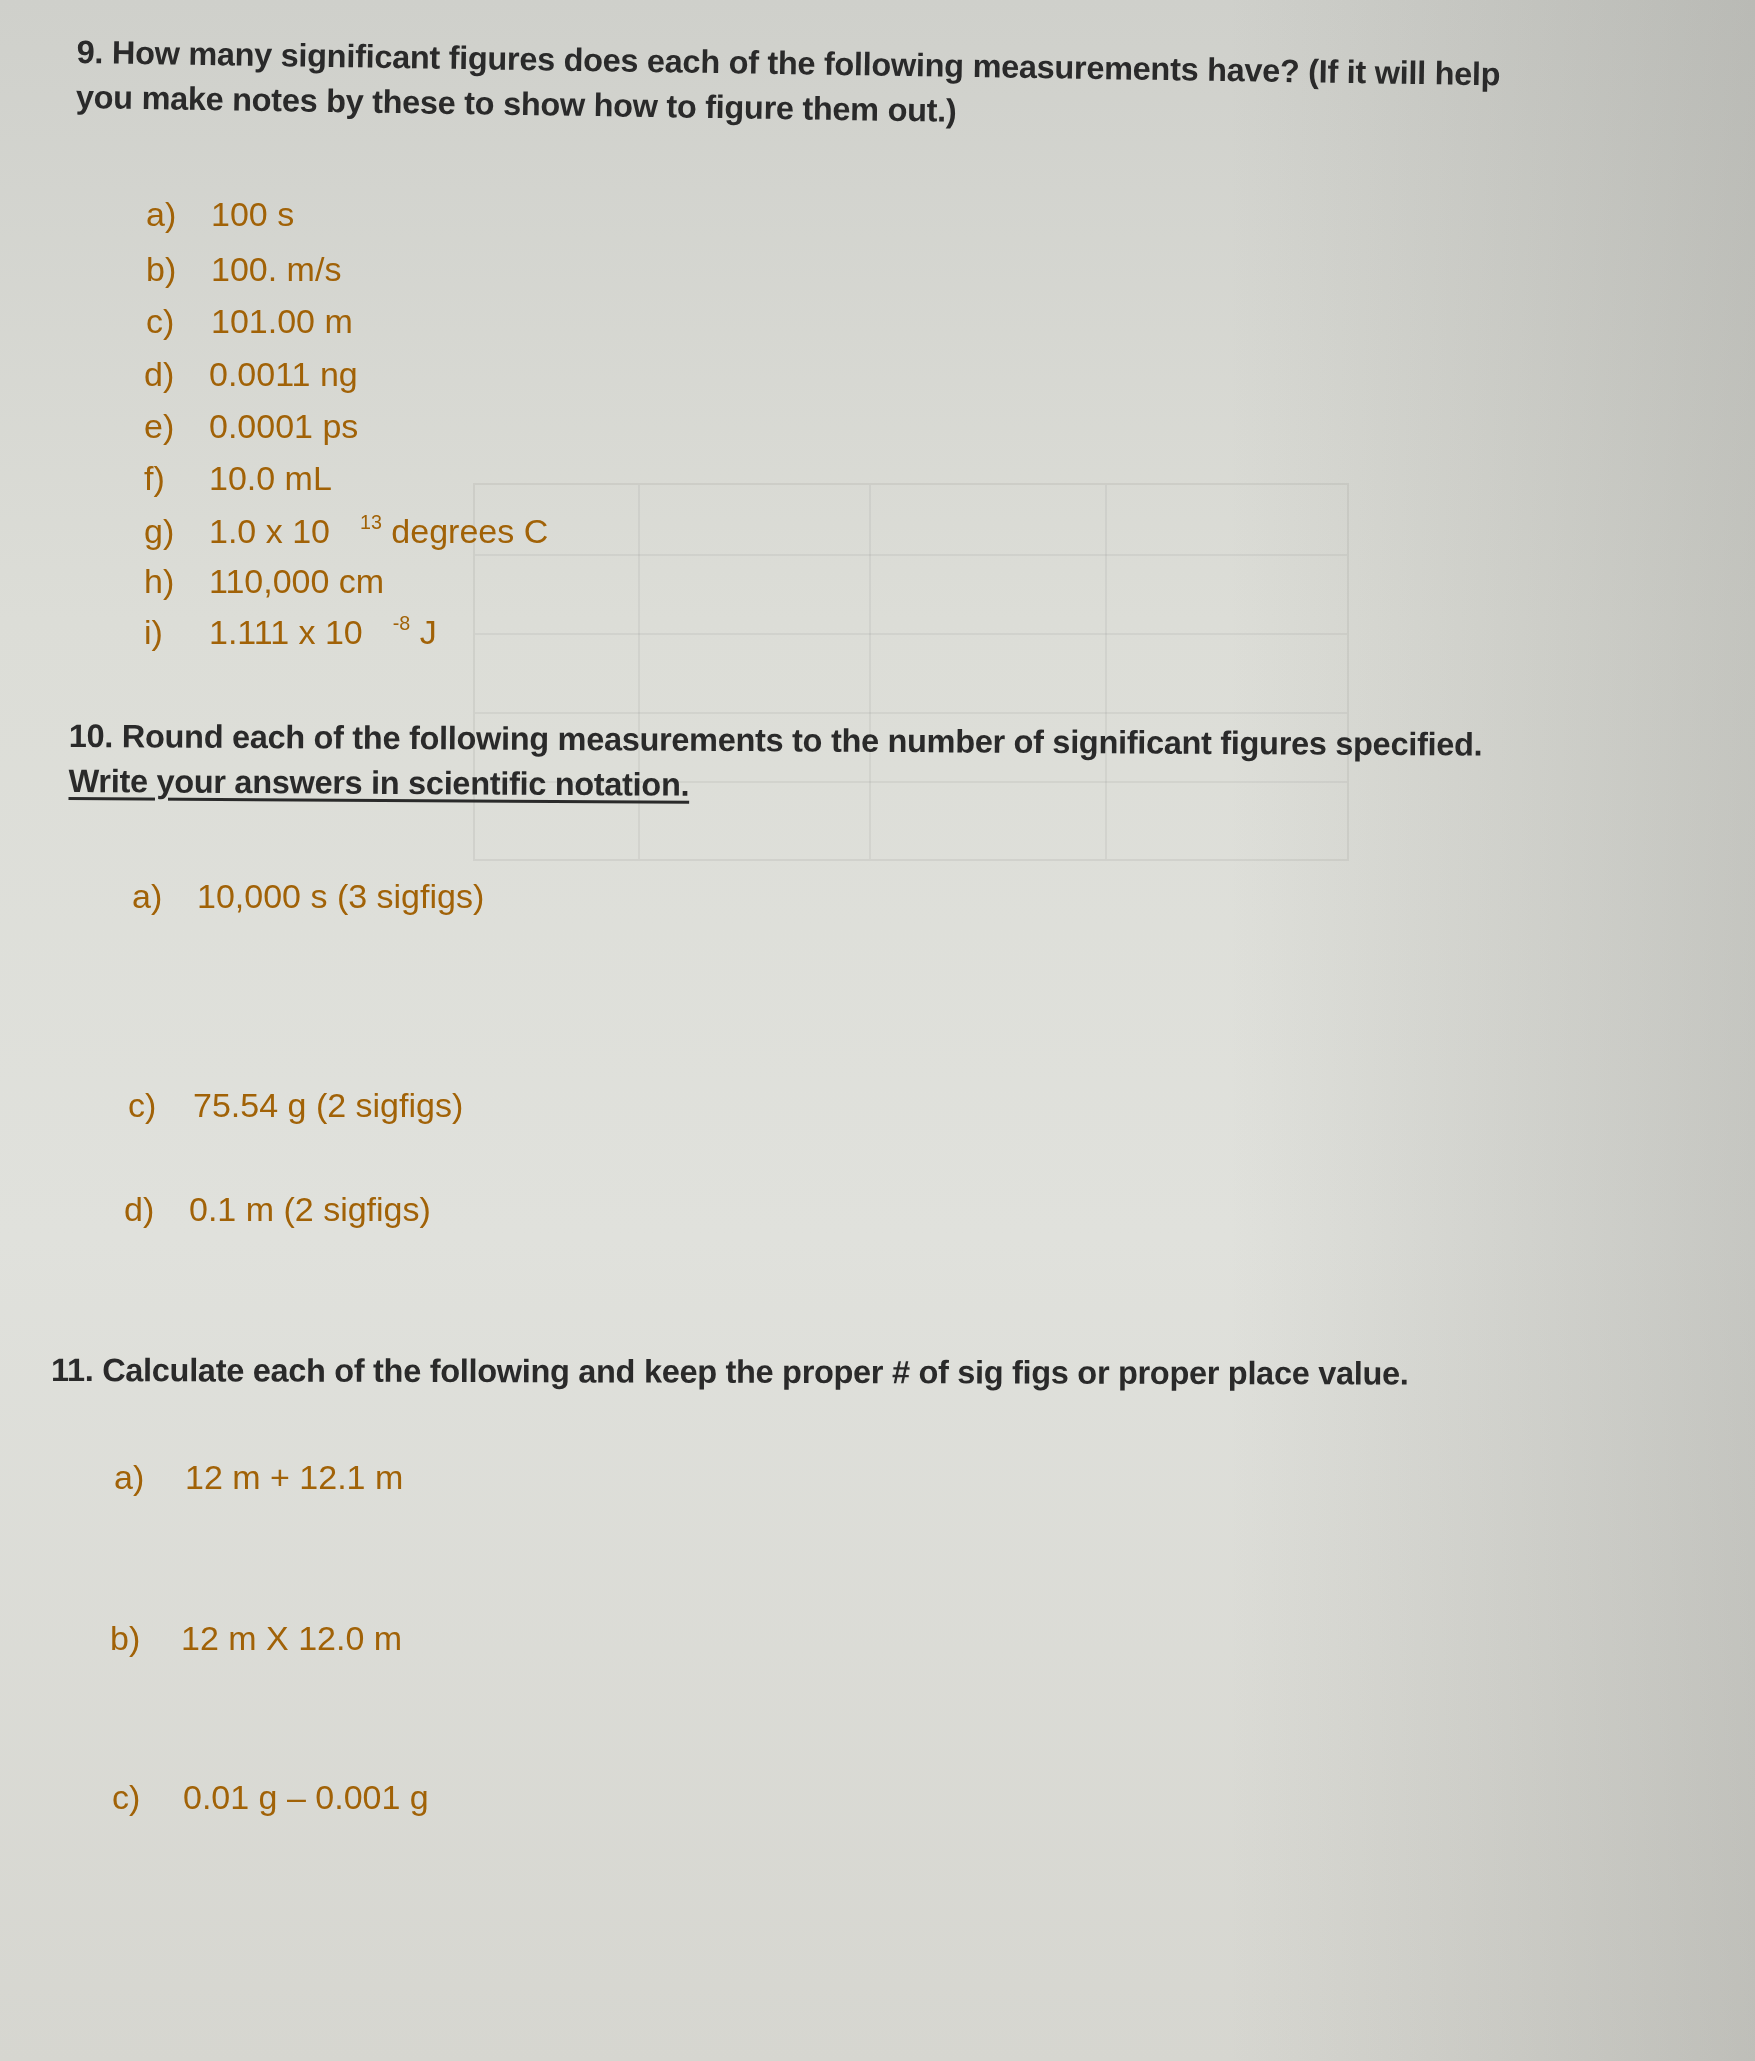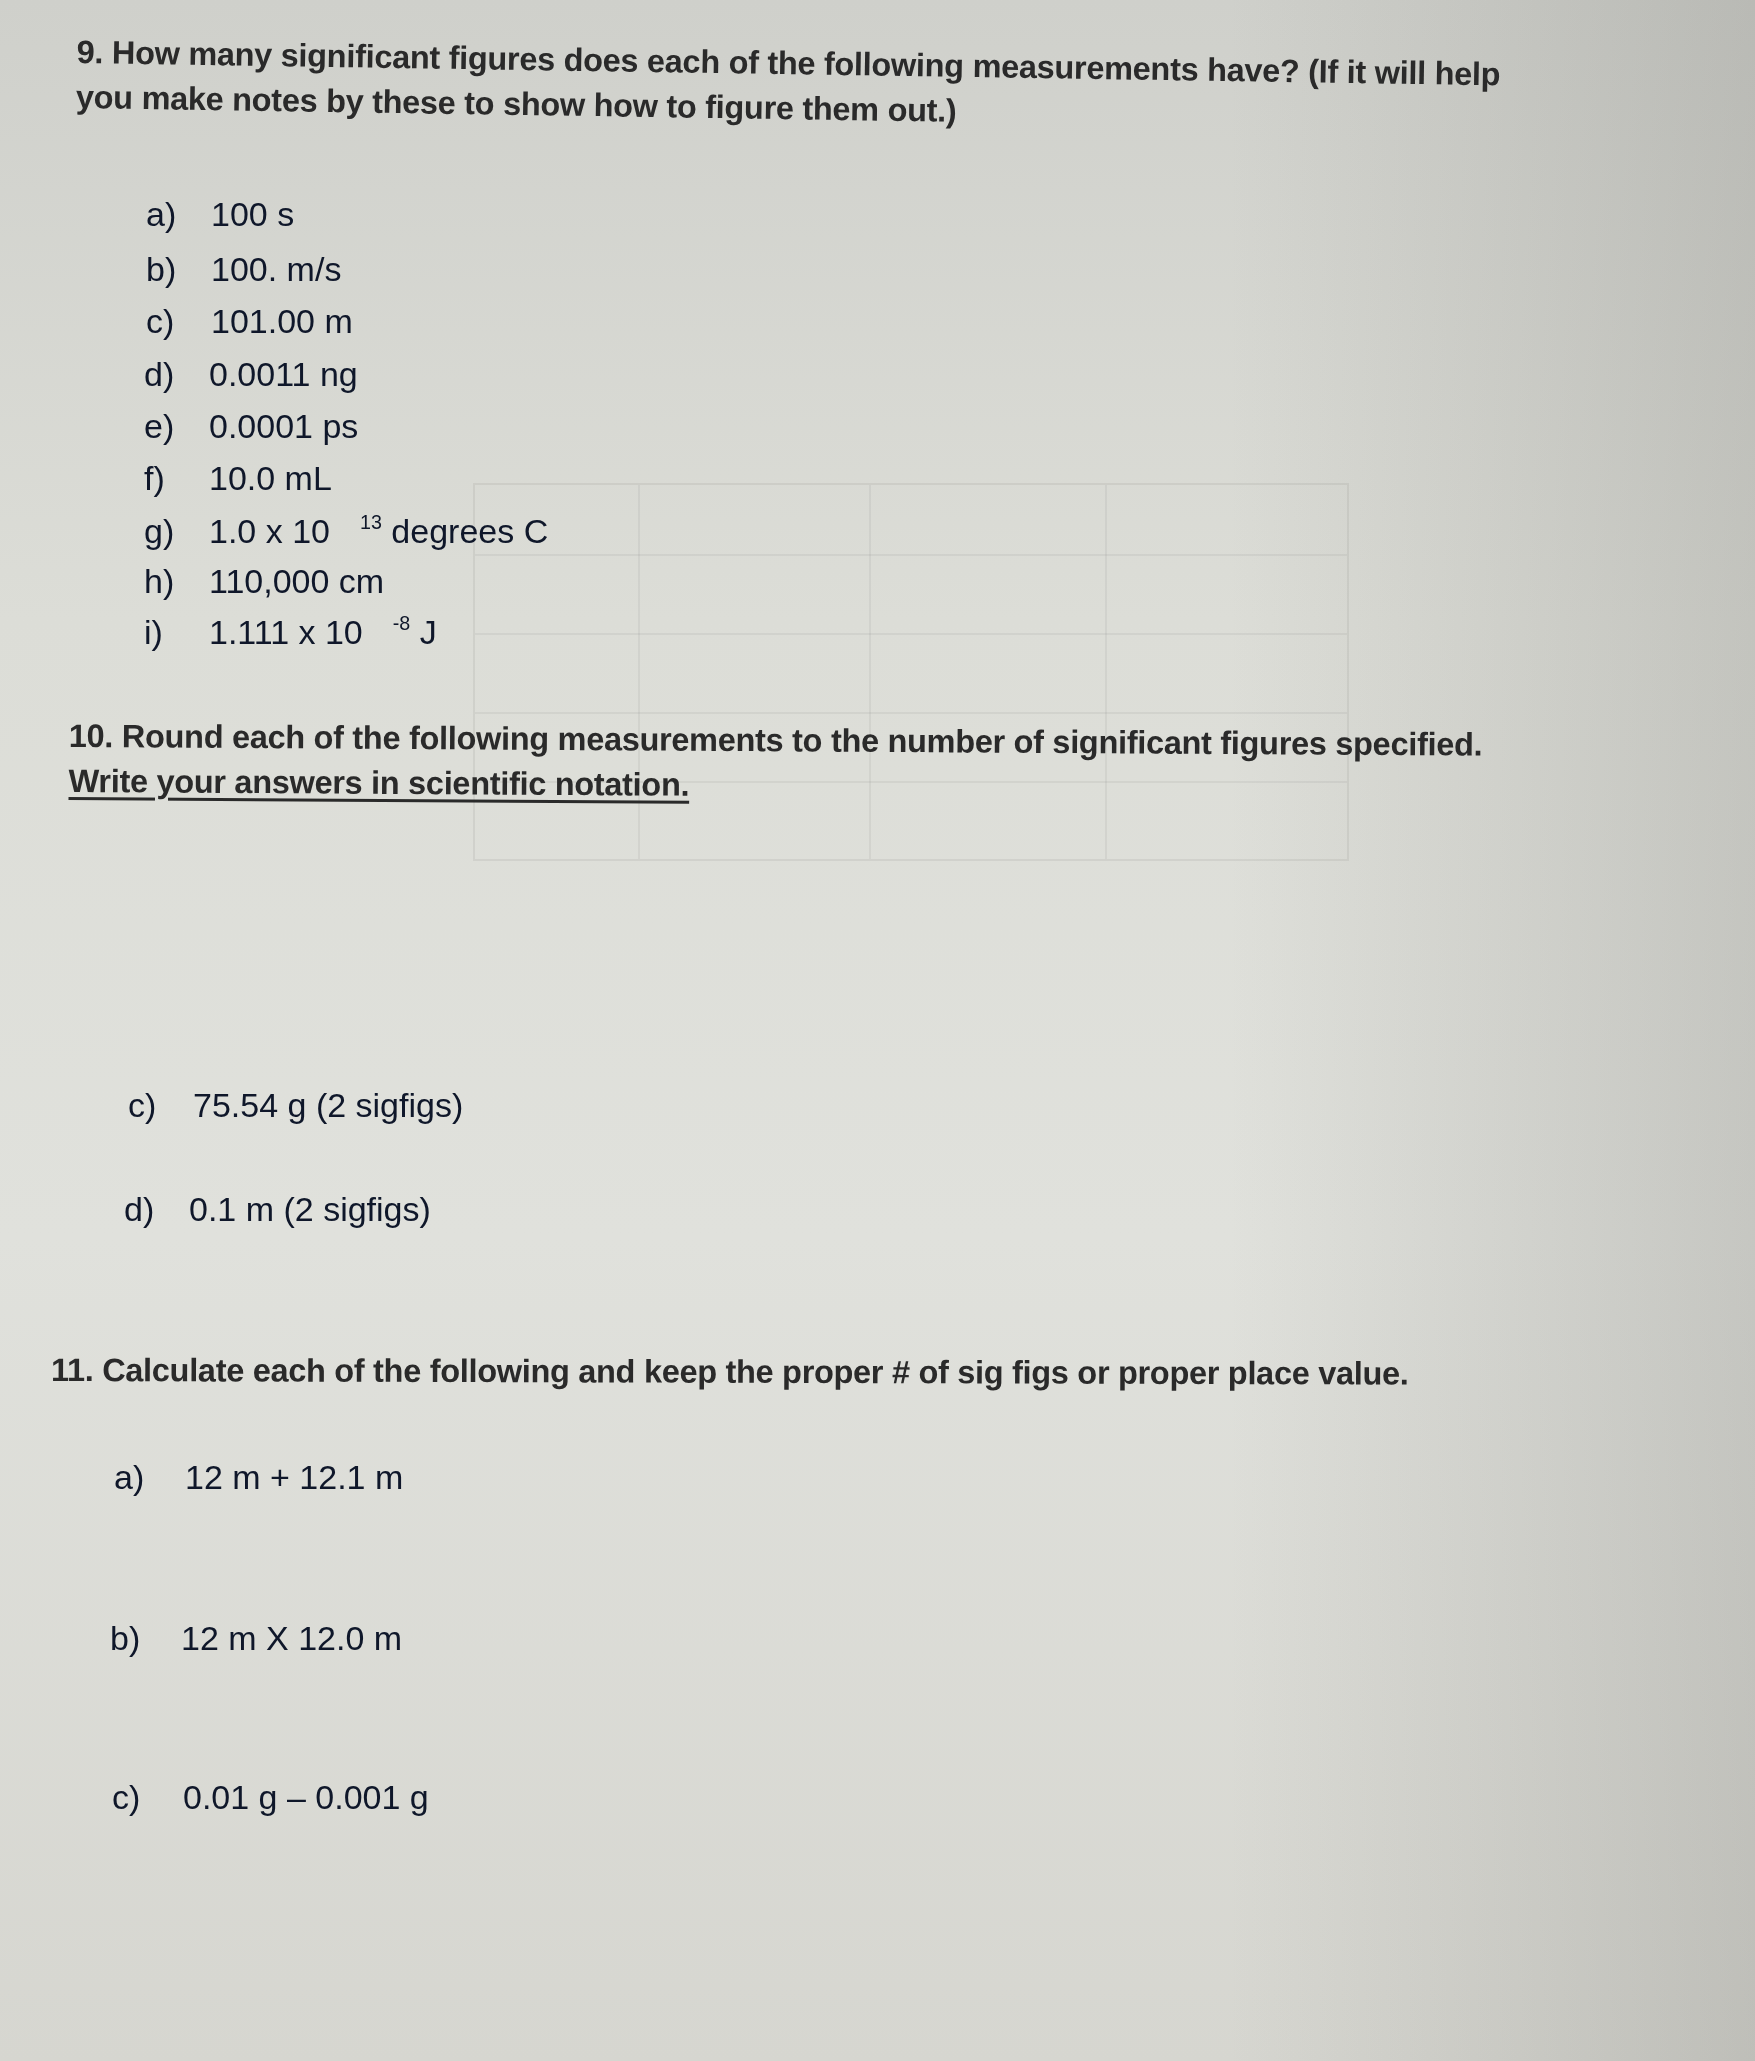--- a/index.html
+++ b/index.html
@@ -18,21 +18,21 @@
   }
   .ghost-table .vline { position: absolute; top: 0; bottom: 0; width: 2px; background: rgba(150,150,145,0.15); }
   .ghost-table .hline { position: absolute; left: 0; right: 0; height: 2px; background: rgba(150,150,145,0.15); }
   .q-head {
     position: absolute; font-weight: bold; font-size: 32.5px; line-height: 45px;
     color: #2a2a2a; letter-spacing: -0.3px;
   }
   .q-sub { display: block; }
   .underline { text-decoration: underline; text-decoration-thickness: 3px; text-underline-offset: 4.9px; }
   .item {
-    position: absolute; font-size: 34px; line-height: 43px; white-space: nowrap; color: #0f172a;
+    position: absolute; font-size: 34px; line-height: 43px; white-space: nowrap; color: #a16207;
   }
   .item .lbl { display: inline-block; width: 65px; }
   sup { font-size: 19.7px; vertical-align: 13.8px; line-height: 0; margin-left: 30px; }
 </style>
 </head>
 <body>
 
 <div class="page">
 
   <div class="ghost-table">
@@ -76,20 +76,23 @@
   </div>
   <div class="item" style="left:144px; top:611px;">
     <span class="lbl">i)</span><span>1.111 x 10</span><sup>-8</sup><span> J</span>
   </div>
 
   <div class="q-head" style="left:69px; top:714px; transform: rotate(0.35deg); transform-origin: left top;">
     <span class="q-sub">10. Round each of the following measurements to the number of significant figures specified.</span>
     <span class="q-sub underline">Write your answers in scientific notation.</span>
   </div>
 
+  <div class="item" style="left:132px; top:875px;">
+    <span class="lbl">a)</span><span>10,000 s (3 sigfigs)</span>
+  </div>
   <div class="item" style="left:128px; top:1084px;">
     <span class="lbl">c)</span><span>75.54 g (2 sigfigs)</span>
   </div>
   <div class="item" style="left:124px; top:1188px;">
     <span class="lbl">d)</span><span>0.1 m (2 sigfigs)</span>
   </div>
 
   <div class="q-head" style="left:51px; top:1348px; transform: rotate(0.15deg); transform-origin: left top;">
     <span class="q-sub">11. Calculate each of the following and keep the proper # of sig figs or proper place value.</span>
   </div>

